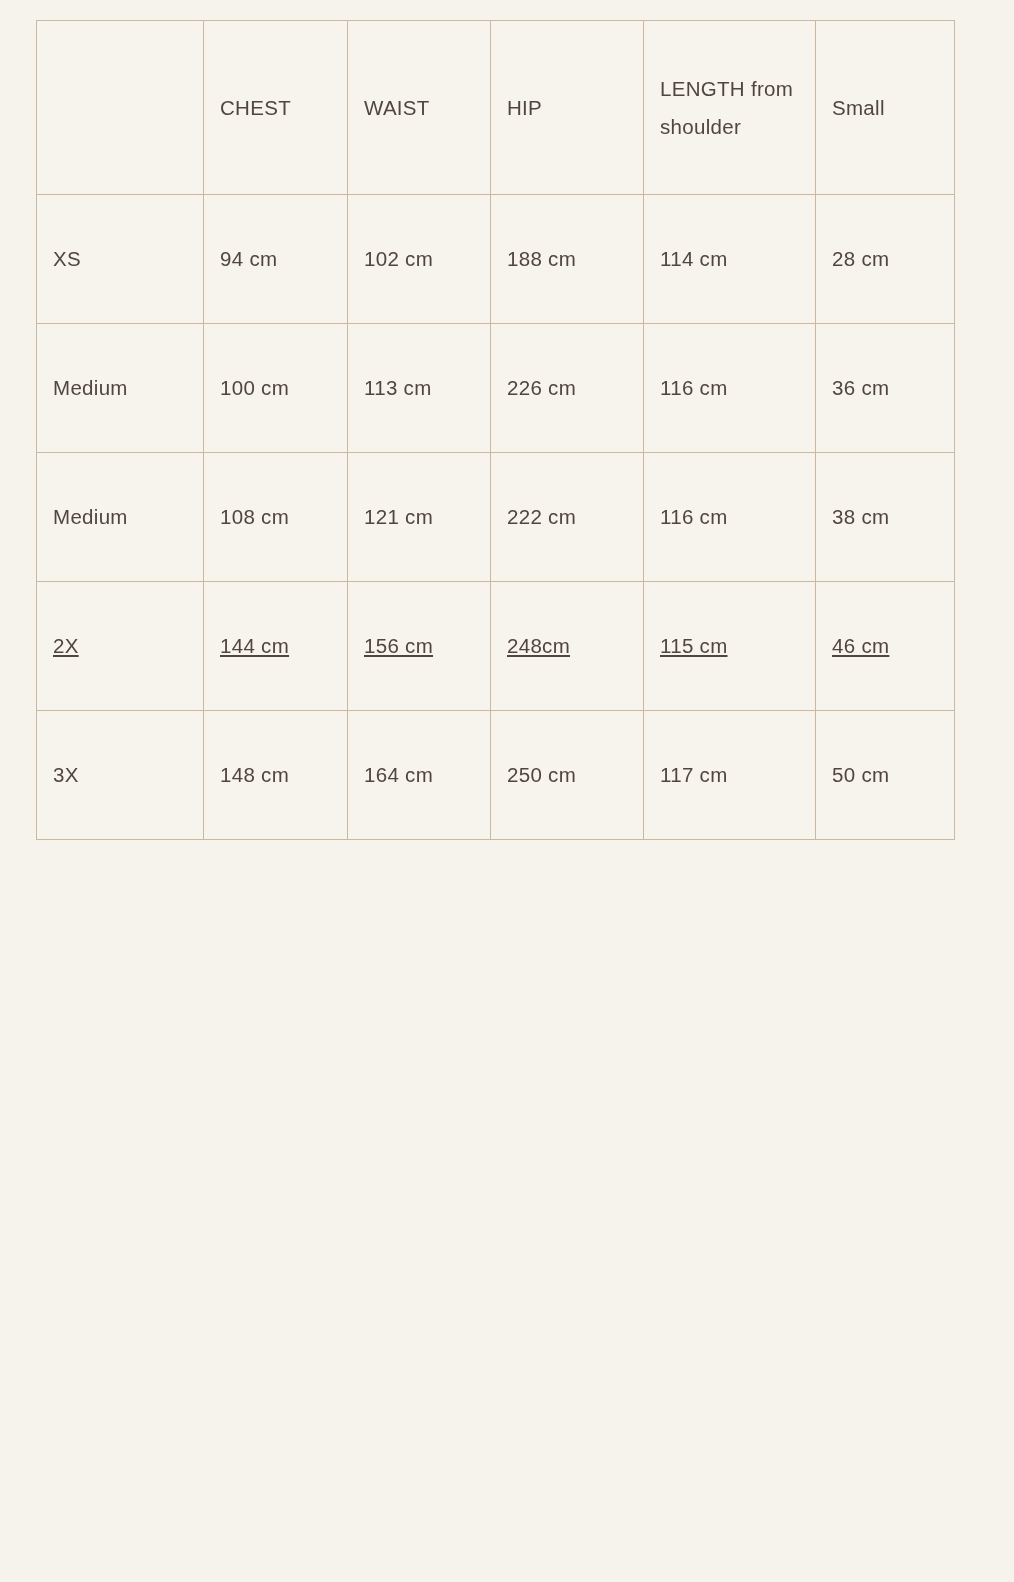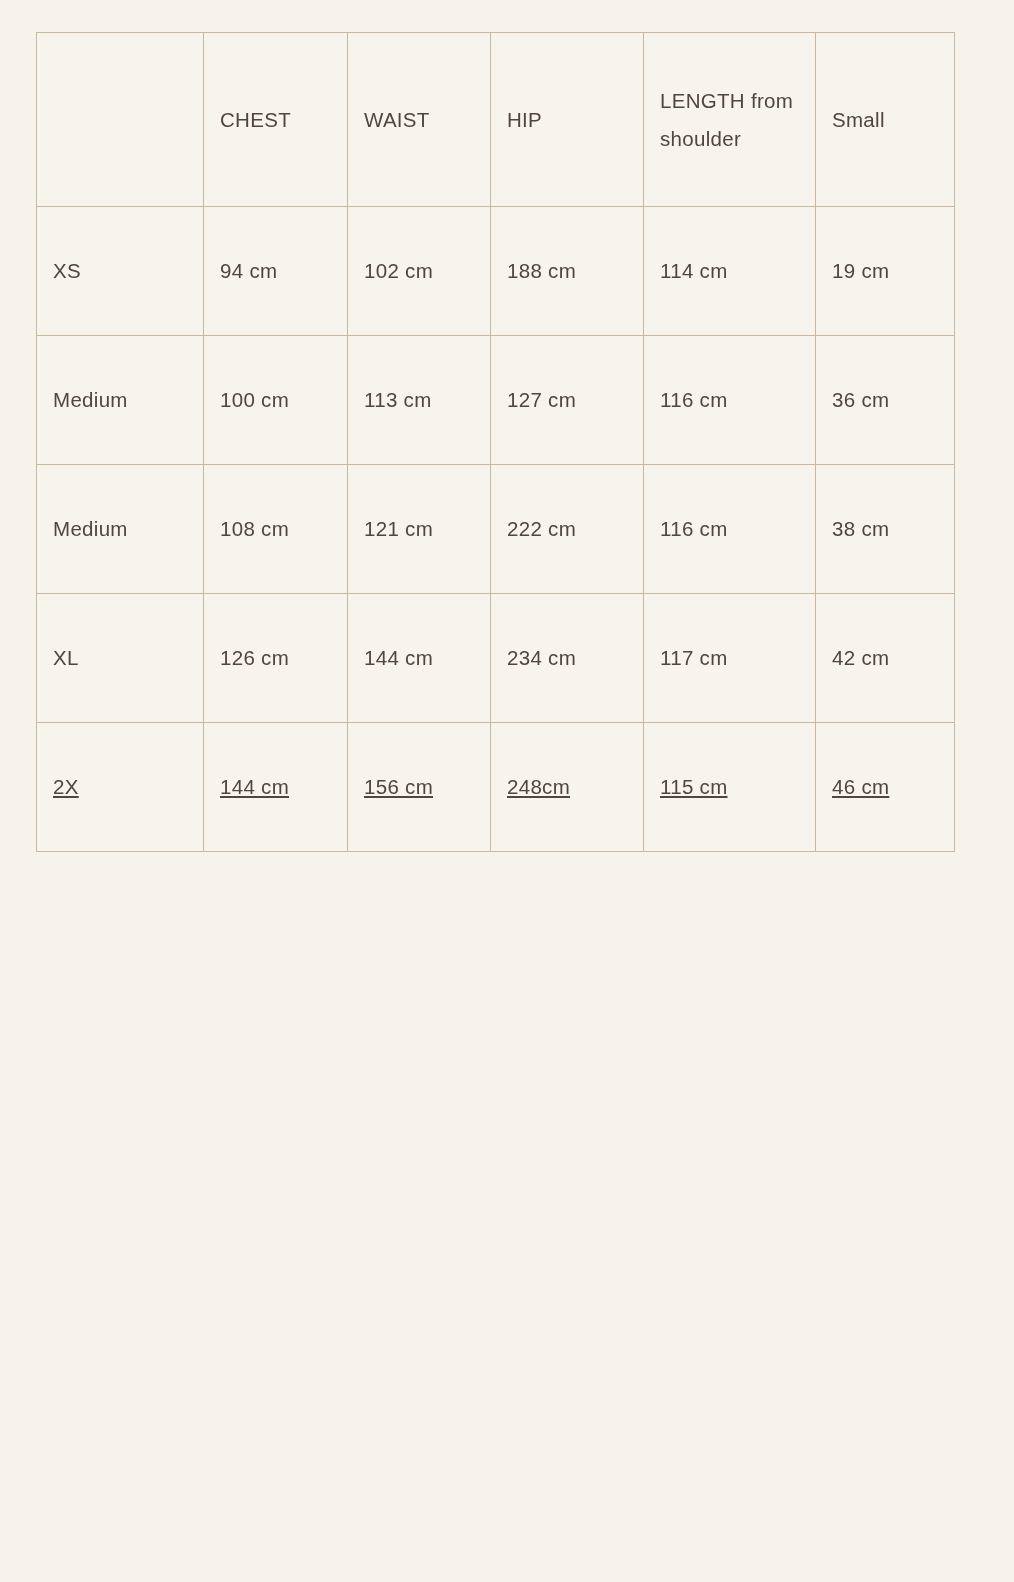--- a/index.html
+++ b/index.html
@@ -22,21 +22,20 @@
     top: 20px;
     width: 918px;
     height: 1498px;
   }
 
   table.size-chart {
     width: 918px;
     border-collapse: collapse;
     table-layout: fixed;
     background: #0369a1;
-    margin-top: 12px;
   }
 
   table.size-chart col.c-size   { width: 167px; }
   table.size-chart col.c-chest  { width: 144px; }
   table.size-chart col.c-waist  { width: 143px; }
   table.size-chart col.c-hip    { width: 153px; }
   table.size-chart col.c-length { width: 172px; }
   table.size-chart col.c-bicep  { width: 139px; }
 
   table.size-chart th,
@@ -99,49 +98,49 @@
         <th>Small</th>
       </tr>
     </thead>
     <tbody>
       <tr data-row="xs">
         <td>XS</td>
         <td class="nowrap">94 cm</td>
         <td>102 cm</td>
         <td>188 cm</td>
         <td class="nowrap">114 cm</td>
-        <td>19 cm</td>
+        <td>28 cm</td>
       </tr>
       <tr data-row="small">
         <td>Medium</td>
         <td>100 cm</td>
         <td>113 cm</td>
-        <td class="nowrap">127 cm</td>
+        <td class="nowrap">226 cm</td>
         <td class="nowrap">116 cm</td>
         <td>36 cm</td>
       </tr>
       <tr data-row="medium">
         <td>Medium</td>
         <td>108 cm</td>
         <td>121 cm</td>
         <td>222 cm</td>
         <td class="nowrap">116 cm</td>
         <td>38 cm</td>
       </tr>
-      <tr data-row="xl">
-        <td>XL</td>
-        <td>126 cm</td>
-        <td>144 cm</td>
-        <td>234 cm</td>
-        <td class="nowrap">117 cm</td>
-        <td>42 cm</td>
-      </tr>
       <tr data-row="2x">
         <td>2X</td>
         <td>144 cm</td>
         <td>156 cm</td>
         <td class="nowrap">248cm</td>
         <td class="nowrap">115 cm</td>
         <td>46 cm</td>
       </tr>
+      <tr data-row="3x">
+        <td>3X</td>
+        <td>148 cm</td>
+        <td>164 cm</td>
+        <td>250 cm</td>
+        <td class="nowrap">117 cm</td>
+        <td>50 cm</td>
+      </tr>
     </tbody>
   </table>
 </div>
 
 </body></html>

